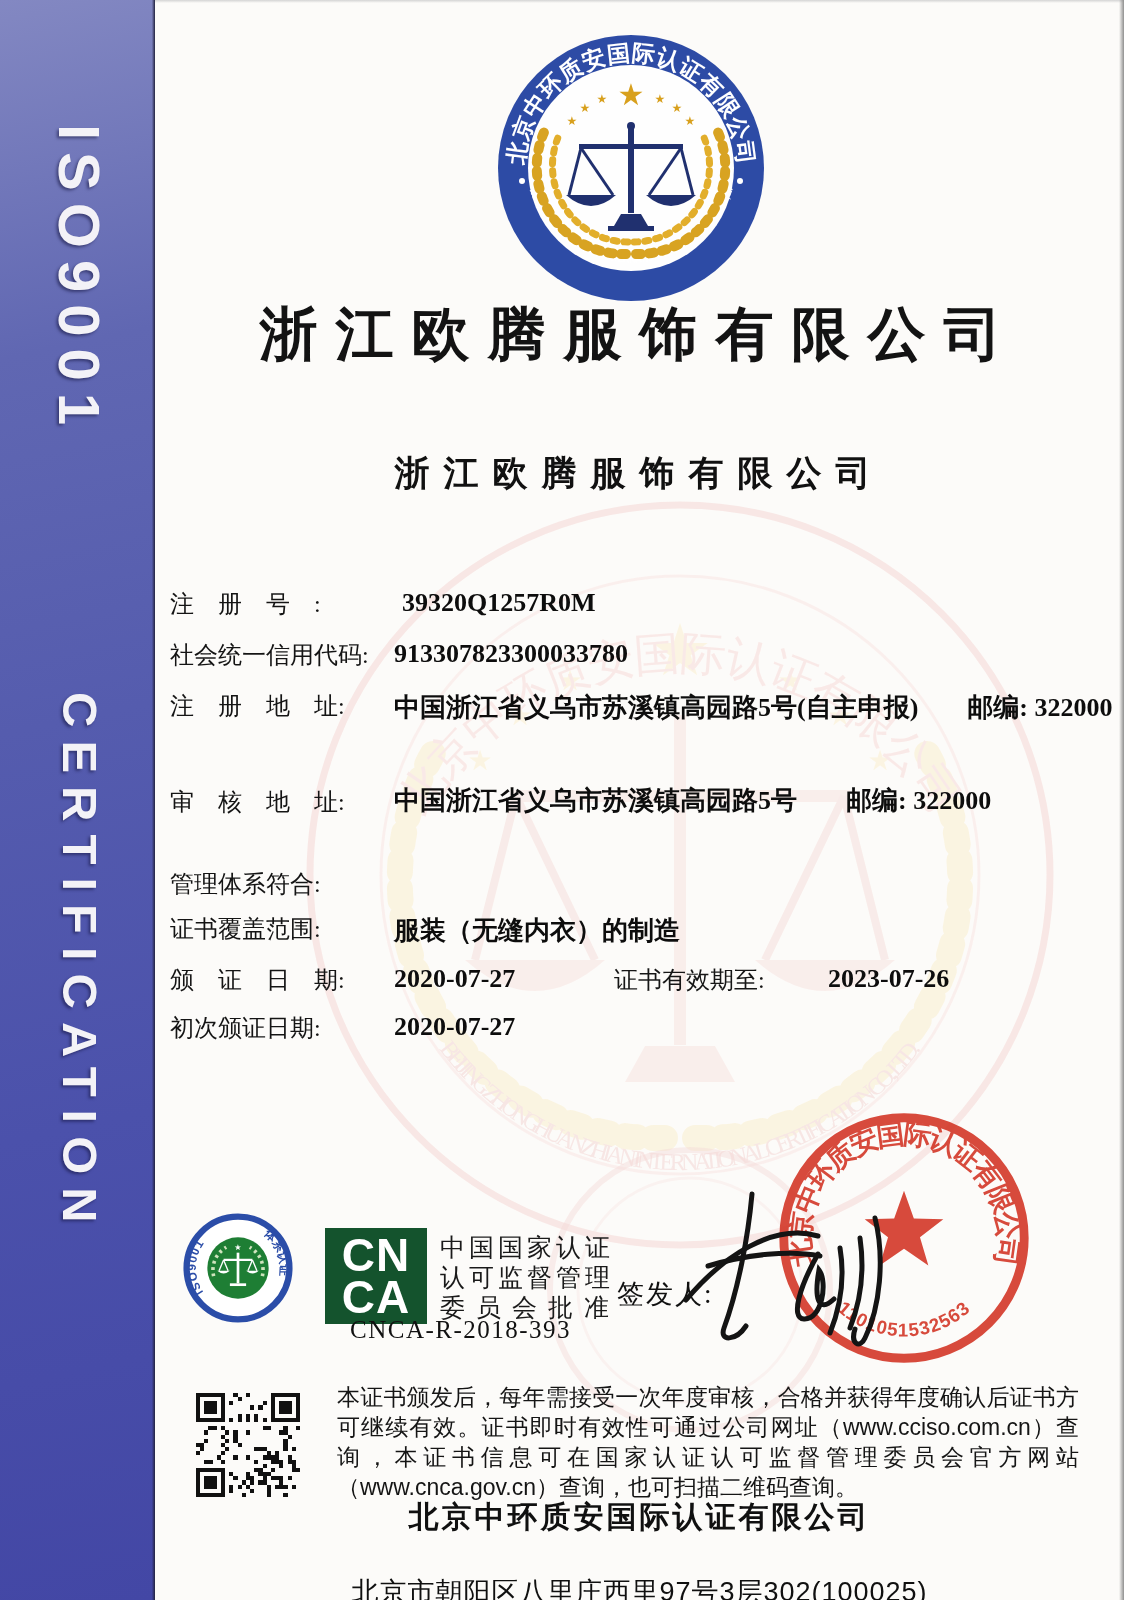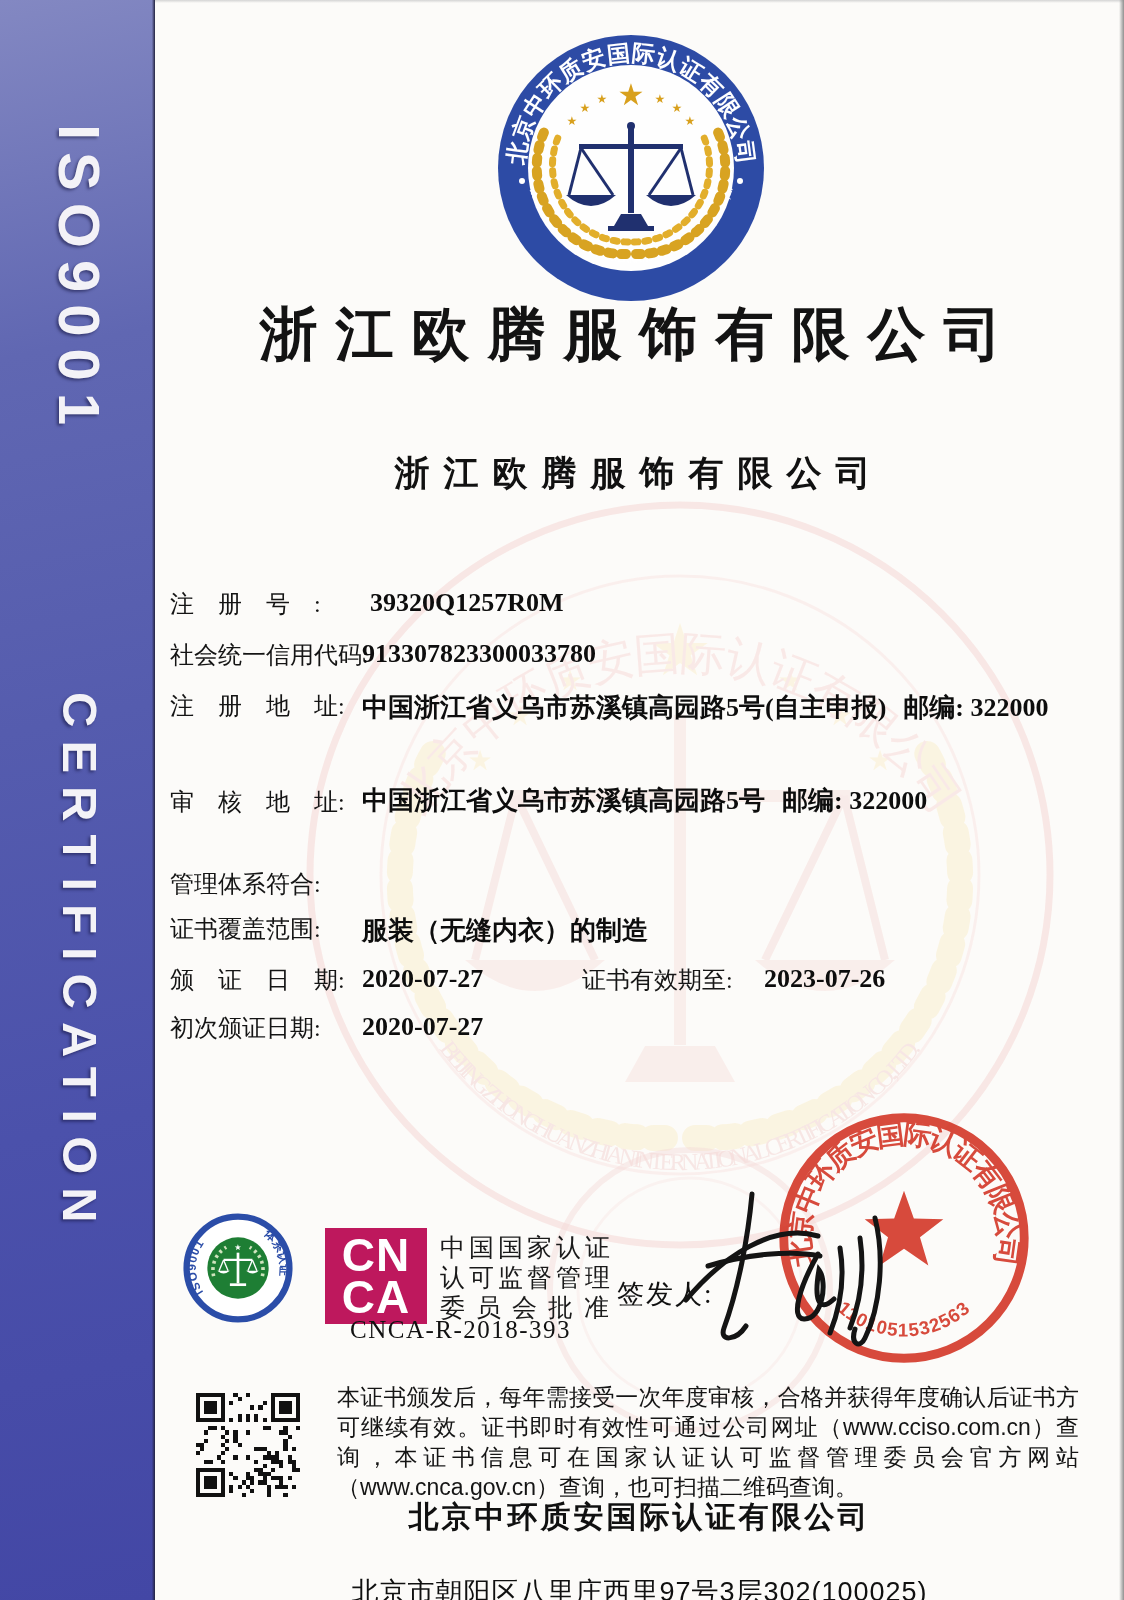--- a/index.html
+++ b/index.html
@@ -41,31 +41,31 @@
   .center-zone{position:absolute; left:155px; width:969px; text-align:center;}
   .title{top:296px; font-size:58px; font-weight:bold; letter-spacing:18px;
     font-family:"Liberation Serif","DejaVu Serif",serif; color:#131313;}
   .company{top:450px; font-size:35px; font-weight:bold; letter-spacing:14px;
     font-family:"Liberation Sans","DejaVu Sans",sans-serif; color:#111;}
   
   .row{position:absolute; left:170px; display:flex; align-items:flex-start; white-space:nowrap;}
   .lbl{flex:none; width:192px; font-size:24px; color:#141414;
     font-family:"Liberation Serif","DejaVu Serif",serif;}
   .val{font-size:26px; font-weight:bold; color:#0d0d0d;
-    font-family:"Liberation Serif","DejaVu Serif",serif;}
+    font-family:"Liberation Serif","DejaVu Serif",serif;margin-left:32px;}
   .val-stack{display:flex; flex-direction:row; gap:17px;}
   .val-w{width:220px;}
   .lbl2{flex:none; width:182px; font-size:24px;
     font-family:"Liberation Serif","DejaVu Serif",serif;}
   .r1{top:588px;gap:8px;} .r2{top:639px;} .r3{top:690px;} .r4{top:783px;align-items:flex-end;}
   .r5{top:868px;gap:24px;} .r6{top:913px;} .r7{top:964px;} .r8{top:1012px;}
   
   .iso-logo{position:absolute; left:183px; top:1213px; width:110px; height:110px;}
   .cnca-box{position:absolute; left:325px; top:1228px; width:102px; height:96px;
-    background:#be185d; color:#fff; display:flex; flex-direction:column;
+    background:#14532d; color:#fff; display:flex; flex-direction:column;
     align-items:center; justify-content:center; line-height:42px;
     font-size:46px; font-weight:900; letter-spacing:1px;
     font-family:"Liberation Sans","DejaVu Sans",sans-serif;}
   .cnca-lines{position:absolute; left:440px; top:1232px; width:200px;
     font-size:25px; line-height:30px; letter-spacing:4px; color:#1a1a1a;}
   .cnca-lines .l3{letter-spacing:11px;}
   .cnca-code{position:absolute; left:338px; top:1316px; font-size:25px; letter-spacing:1.5px;
     font-family:"Liberation Serif","DejaVu Serif",serif; color:#111;margin-left:12px;}
   .issuer{position:absolute; left:617px; top:1276px; font-size:27px; letter-spacing:2px;
     font-family:"Liberation Serif","DejaVu Serif",serif; color:#111;}

